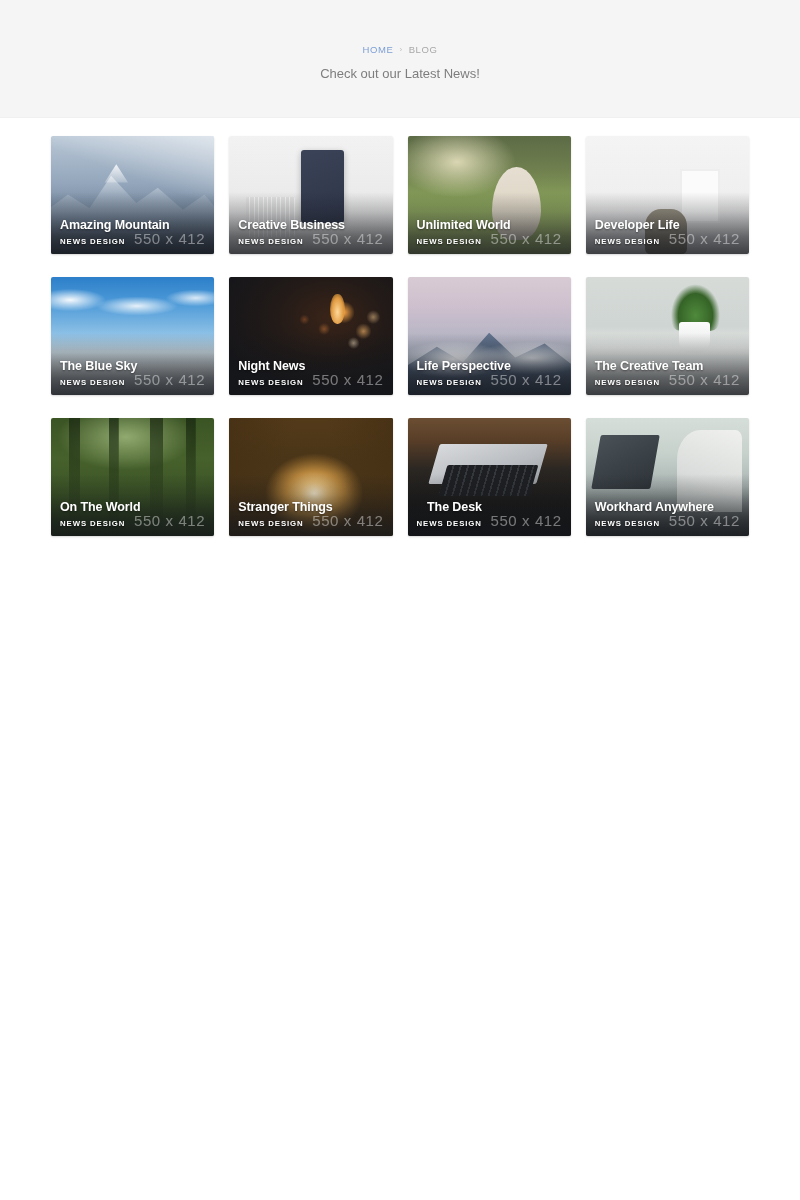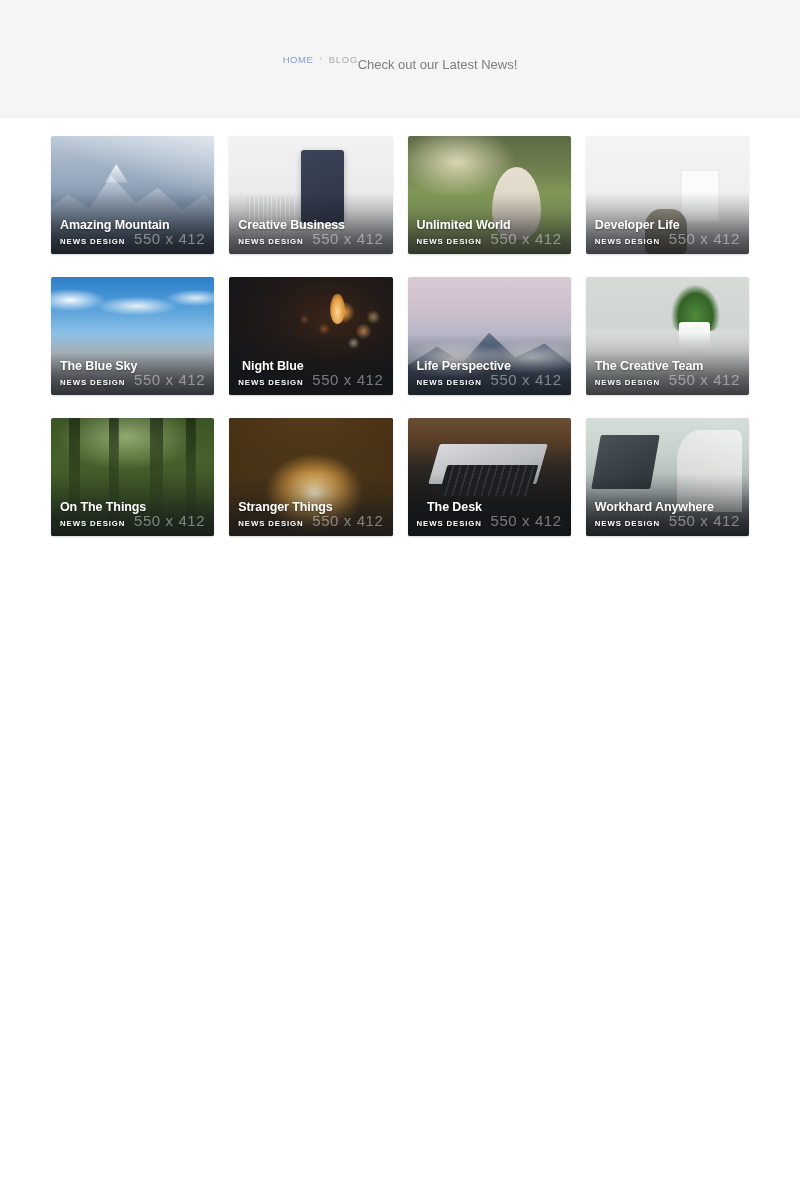--- a/index.html
+++ b/index.html
@@ -11,21 +11,21 @@
     -webkit-font-smoothing: antialiased;
   }
 
   
   .page-header {
     width: 100%;
     height: 118px;
     background: #f5f5f6;
     border-bottom: 1px solid #f0f0f0;
     display: flex;
-    flex-direction: row;
+    flex-direction: column;
     align-items: center;
     justify-content: center;
     padding-top: 8px;
   }
   .breadcrumb {
     display: flex;
     align-items: center;
     gap: 6px;
     font-size: 9.5px;
     letter-spacing: 0.6px;
@@ -372,21 +372,21 @@
         <div class="card-info">
           <div class="card-title">The Blue Sky</div>
           <div class="card-cat">NEWS DESIGN</div>
         </div>
       </a>
       <a class="card" href="#">
         <div class="card-photo ph-bokeh"></div>
         <div class="card-scrim"></div>
         <div class="card-ph">550 x 412</div>
         <div class="card-info">
-          <div class="card-title">Night Blue</div>
+          <div class="card-title">Night News</div>
           <div class="card-cat">NEWS DESIGN</div>
         </div>
       </a>
       <a class="card" href="#">
         <div class="card-photo ph-peak"></div>
         <div class="card-scrim"></div>
         <div class="card-ph">550 x 412</div>
         <div class="card-info">
           <div class="card-title">Life Perspective</div>
           <div class="card-cat">NEWS DESIGN</div>
@@ -399,21 +399,21 @@
         <div class="card-info">
           <div class="card-title">The Creative Team</div>
           <div class="card-cat">NEWS DESIGN</div>
         </div>
       </a>
       <a class="card" href="#">
         <div class="card-photo ph-forest"></div>
         <div class="card-scrim"></div>
         <div class="card-ph">550 x 412</div>
         <div class="card-info">
-          <div class="card-title">On The Things</div>
+          <div class="card-title">On The World</div>
           <div class="card-cat">NEWS DESIGN</div>
         </div>
       </a>
       <a class="card" href="#">
         <div class="card-photo ph-tunnel"></div>
         <div class="card-scrim"></div>
         <div class="card-ph">550 x 412</div>
         <div class="card-info">
           <div class="card-title">Stranger Things</div>
           <div class="card-cat">NEWS DESIGN</div>

